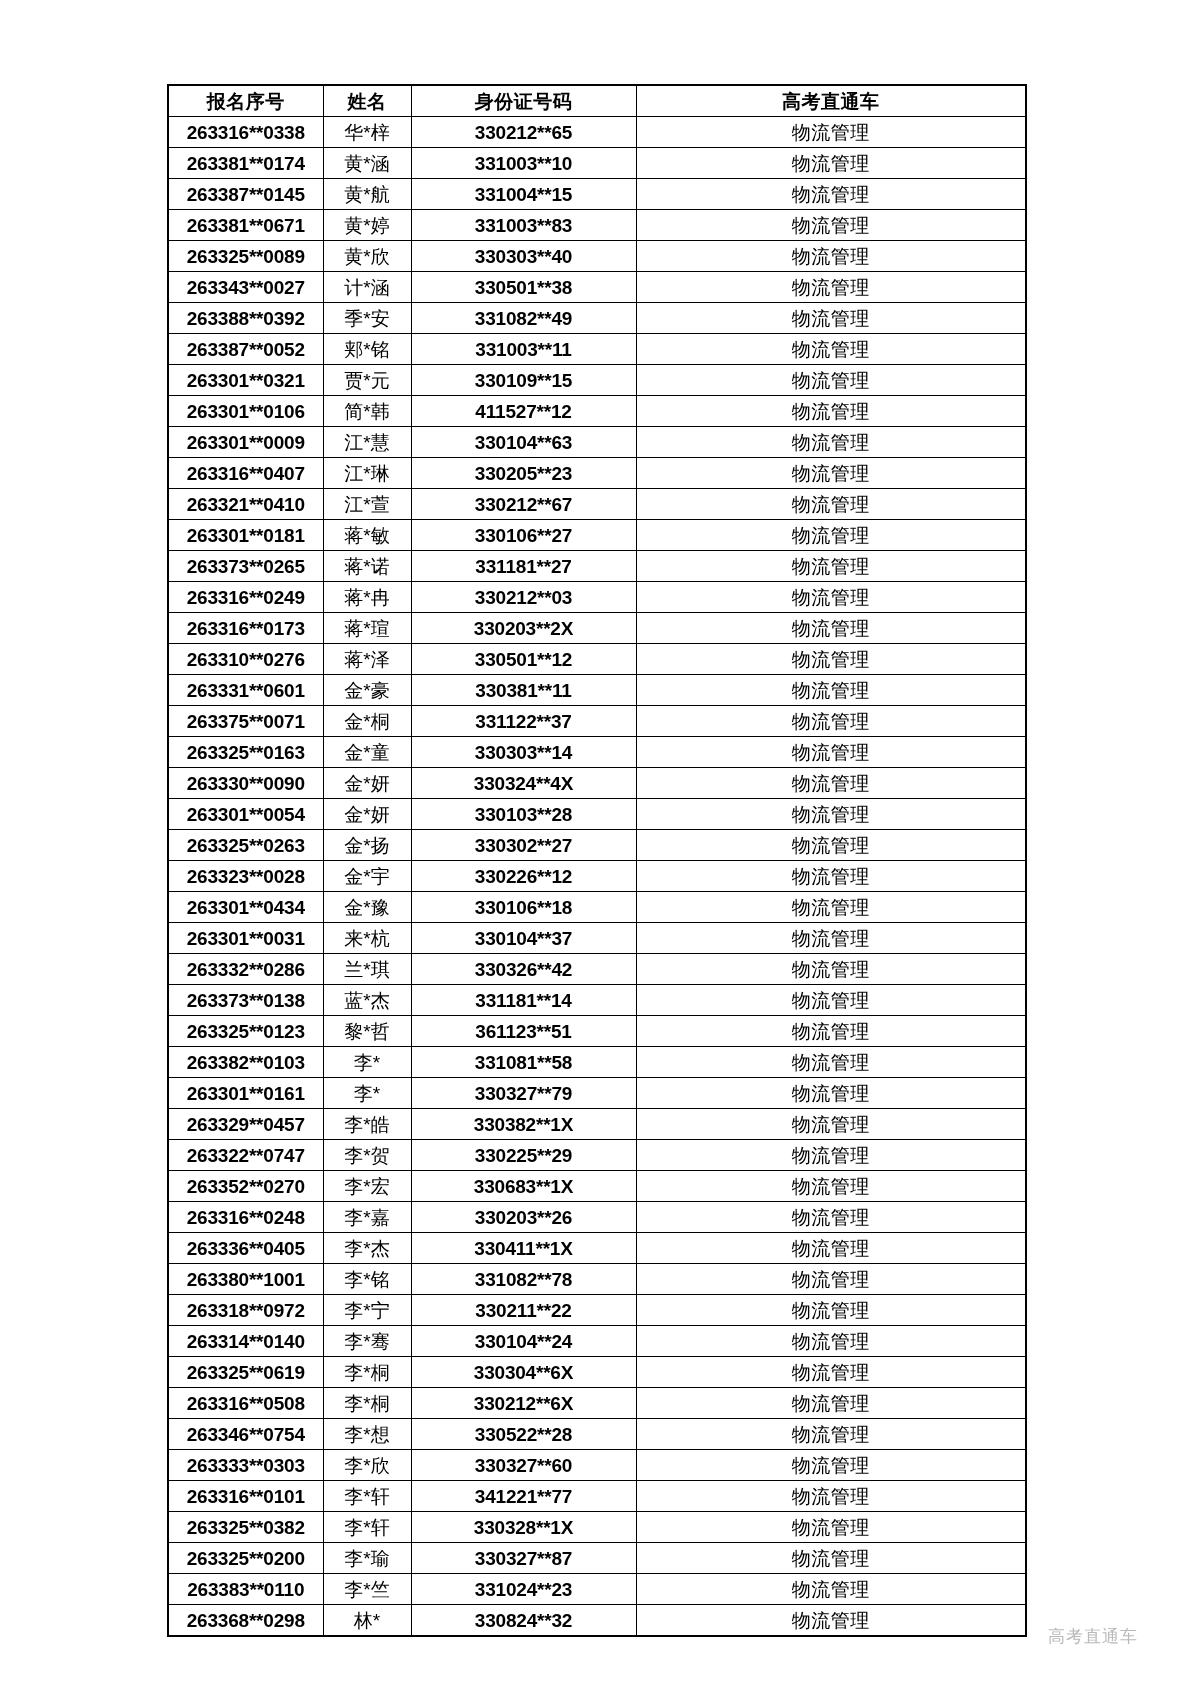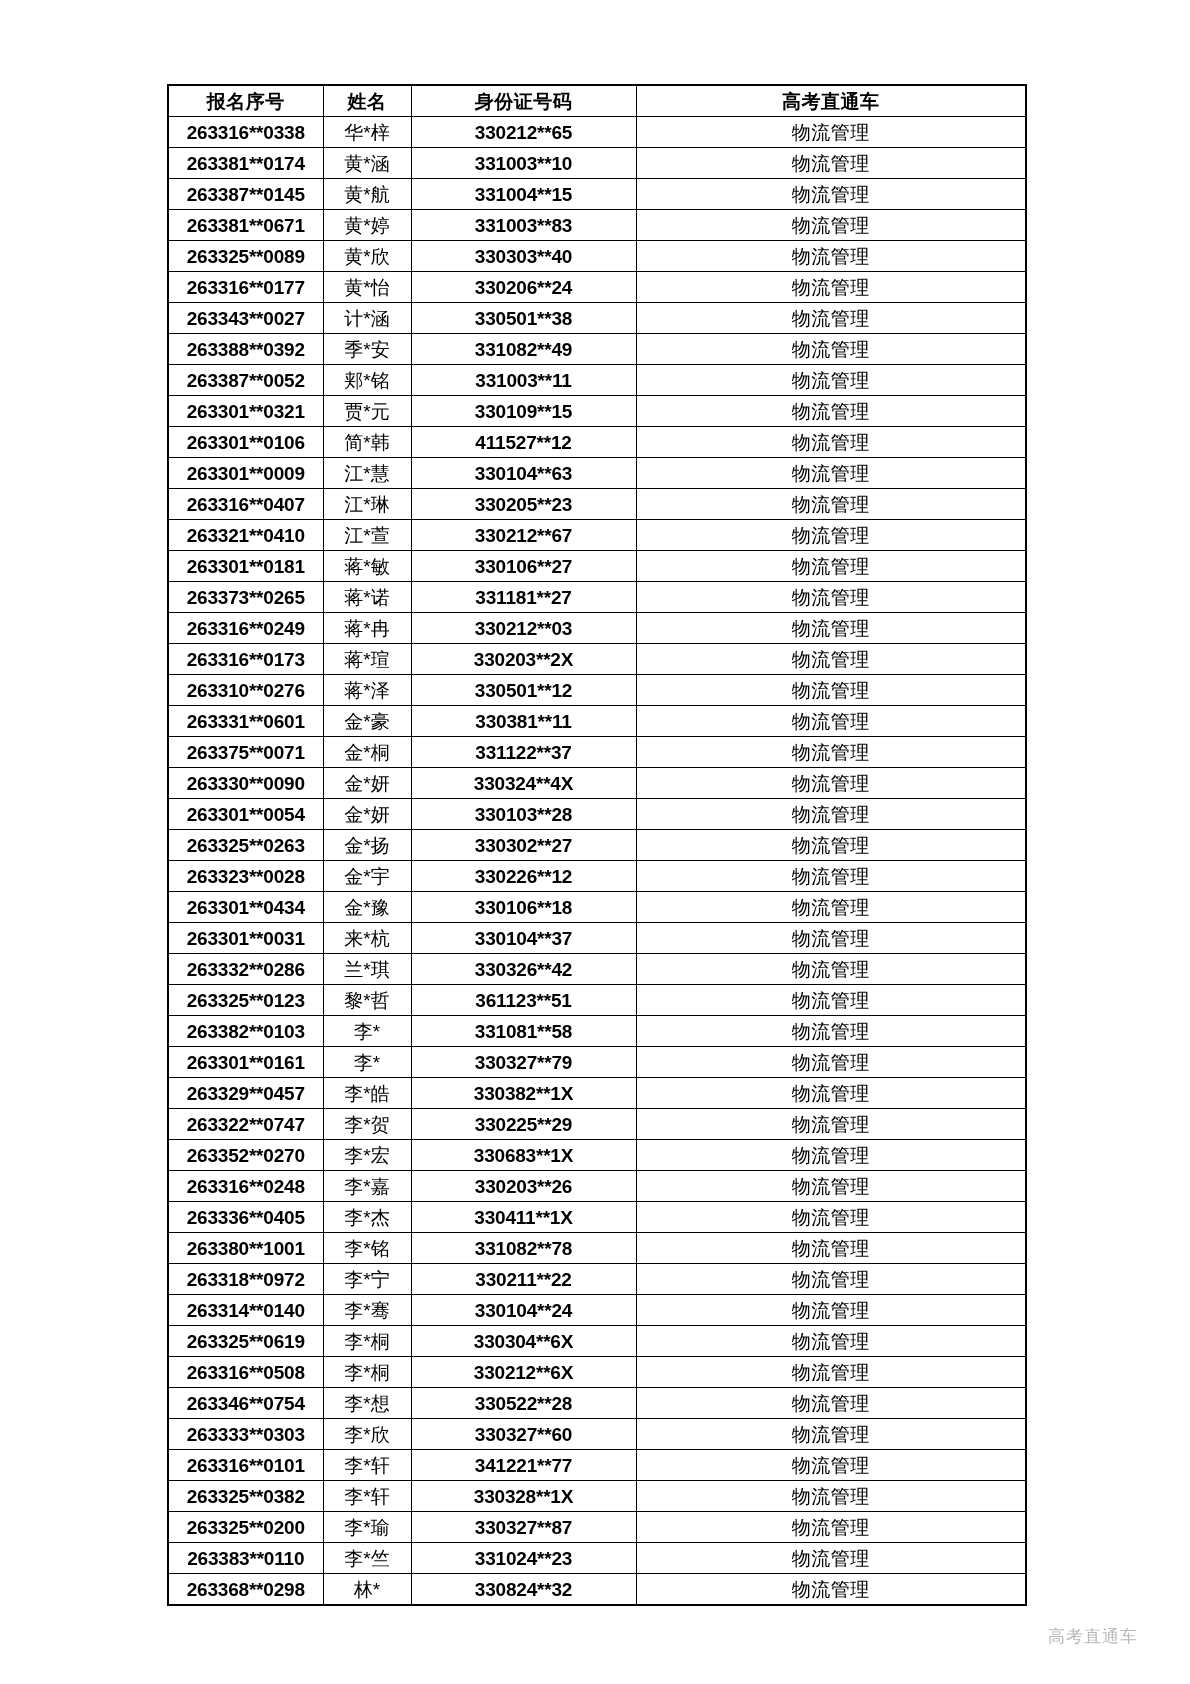--- a/index.html
+++ b/index.html
@@ -132,26 +132,20 @@
             <td class="id">331003**83</td>
             <td class="major">物流管理</td>
           </tr>
           <tr>
             <td class="seq">263325**0089</td>
             <td class="name">黄*欣</td>
             <td class="id">330303**40</td>
             <td class="major">物流管理</td>
           </tr>
           <tr>
-            <td class="seq">263316**0177</td>
-            <td class="name">黄*怡</td>
-            <td class="id">330206**24</td>
-            <td class="major">物流管理</td>
-          </tr>
-          <tr>
             <td class="seq">263343**0027</td>
             <td class="name">计*涵</td>
             <td class="id">330501**38</td>
             <td class="major">物流管理</td>
           </tr>
           <tr>
             <td class="seq">263388**0392</td>
             <td class="name">季*安</td>
             <td class="id">331082**49</td>
             <td class="major">物流管理</td>
@@ -228,20 +222,26 @@
             <td class="id">330381**11</td>
             <td class="major">物流管理</td>
           </tr>
           <tr>
             <td class="seq">263375**0071</td>
             <td class="name">金*桐</td>
             <td class="id">331122**37</td>
             <td class="major">物流管理</td>
           </tr>
           <tr>
+            <td class="seq">263325**0163</td>
+            <td class="name">金*童</td>
+            <td class="id">330303**14</td>
+            <td class="major">物流管理</td>
+          </tr>
+          <tr>
             <td class="seq">263330**0090</td>
             <td class="name">金*妍</td>
             <td class="id">330324**4X</td>
             <td class="major">物流管理</td>
           </tr>
           <tr>
             <td class="seq">263301**0054</td>
             <td class="name">金*妍</td>
             <td class="id">330103**28</td>
             <td class="major">物流管理</td>
@@ -270,20 +270,26 @@
             <td class="id">330104**37</td>
             <td class="major">物流管理</td>
           </tr>
           <tr>
             <td class="seq">263332**0286</td>
             <td class="name">兰*琪</td>
             <td class="id">330326**42</td>
             <td class="major">物流管理</td>
           </tr>
           <tr>
+            <td class="seq">263373**0138</td>
+            <td class="name">蓝*杰</td>
+            <td class="id">331181**14</td>
+            <td class="major">物流管理</td>
+          </tr>
+          <tr>
             <td class="seq">263325**0123</td>
             <td class="name">黎*哲</td>
             <td class="id">361123**51</td>
             <td class="major">物流管理</td>
           </tr>
           <tr>
             <td class="seq">263382**0103</td>
             <td class="name">李*</td>
             <td class="id">331081**58</td>
             <td class="major">物流管理</td>

